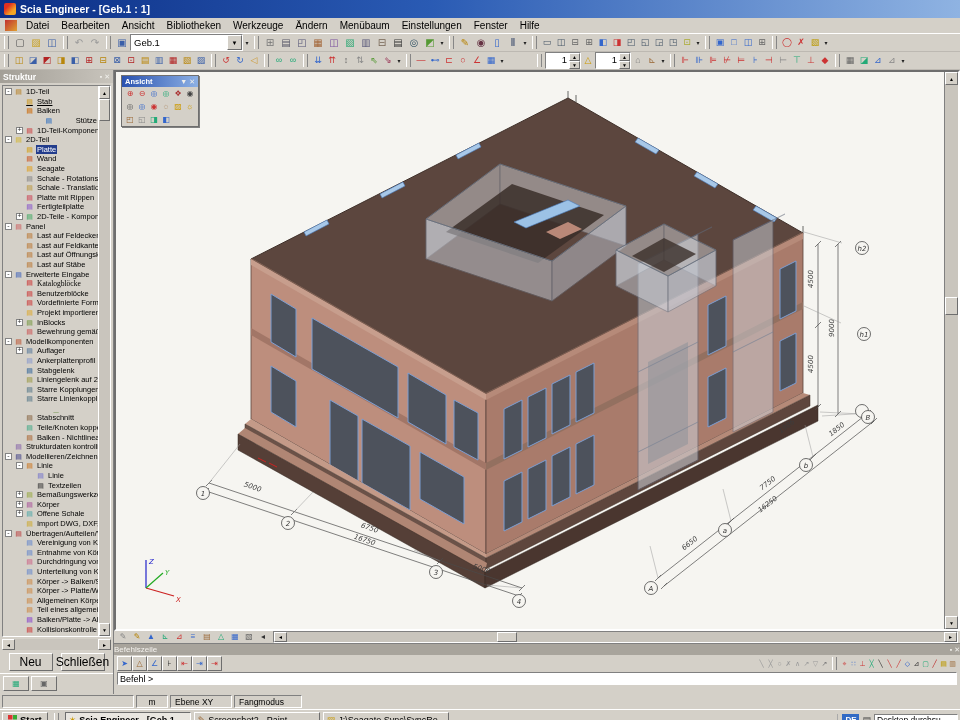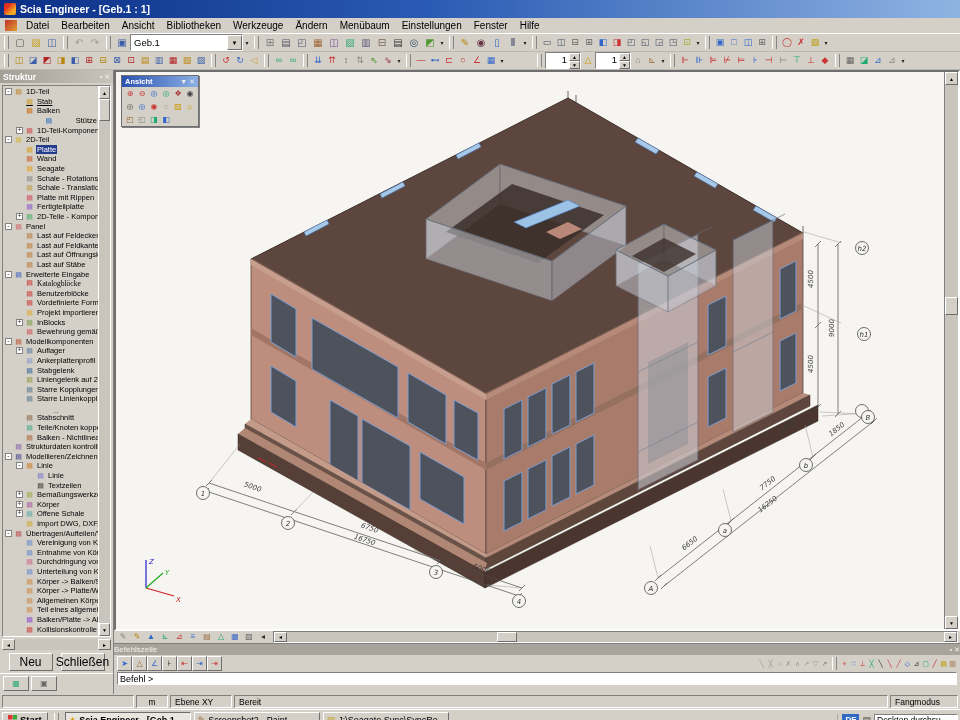--- a/index.html
+++ b/index.html
@@ -1200,21 +1200,20 @@
         <input class="cmd-input field" value="Befehl &gt;" style="">
       </div>
     </div>
   </div>
 </div>
 
 <div class="statusbar">
   <span class="scell in" style="width:122px"></span>
   <span class="scell in" style="width:22px;justify-content:center">m</span>
   <span class="scell in" style="width:52px">Ebene XY</span>
-  <span class="scell in" style="flex:1">Bereit</span>
   <span class="scell in" style="width:58px">Fangmodus</span>
 </div>
 
 <div class="taskbar">
   <span class="startbtn out">
     <span class="winflag"></span>
     <span>Start</span>
   </span>
   <span class="grip"></span>
   <span style="display:flex;gap:3px">

